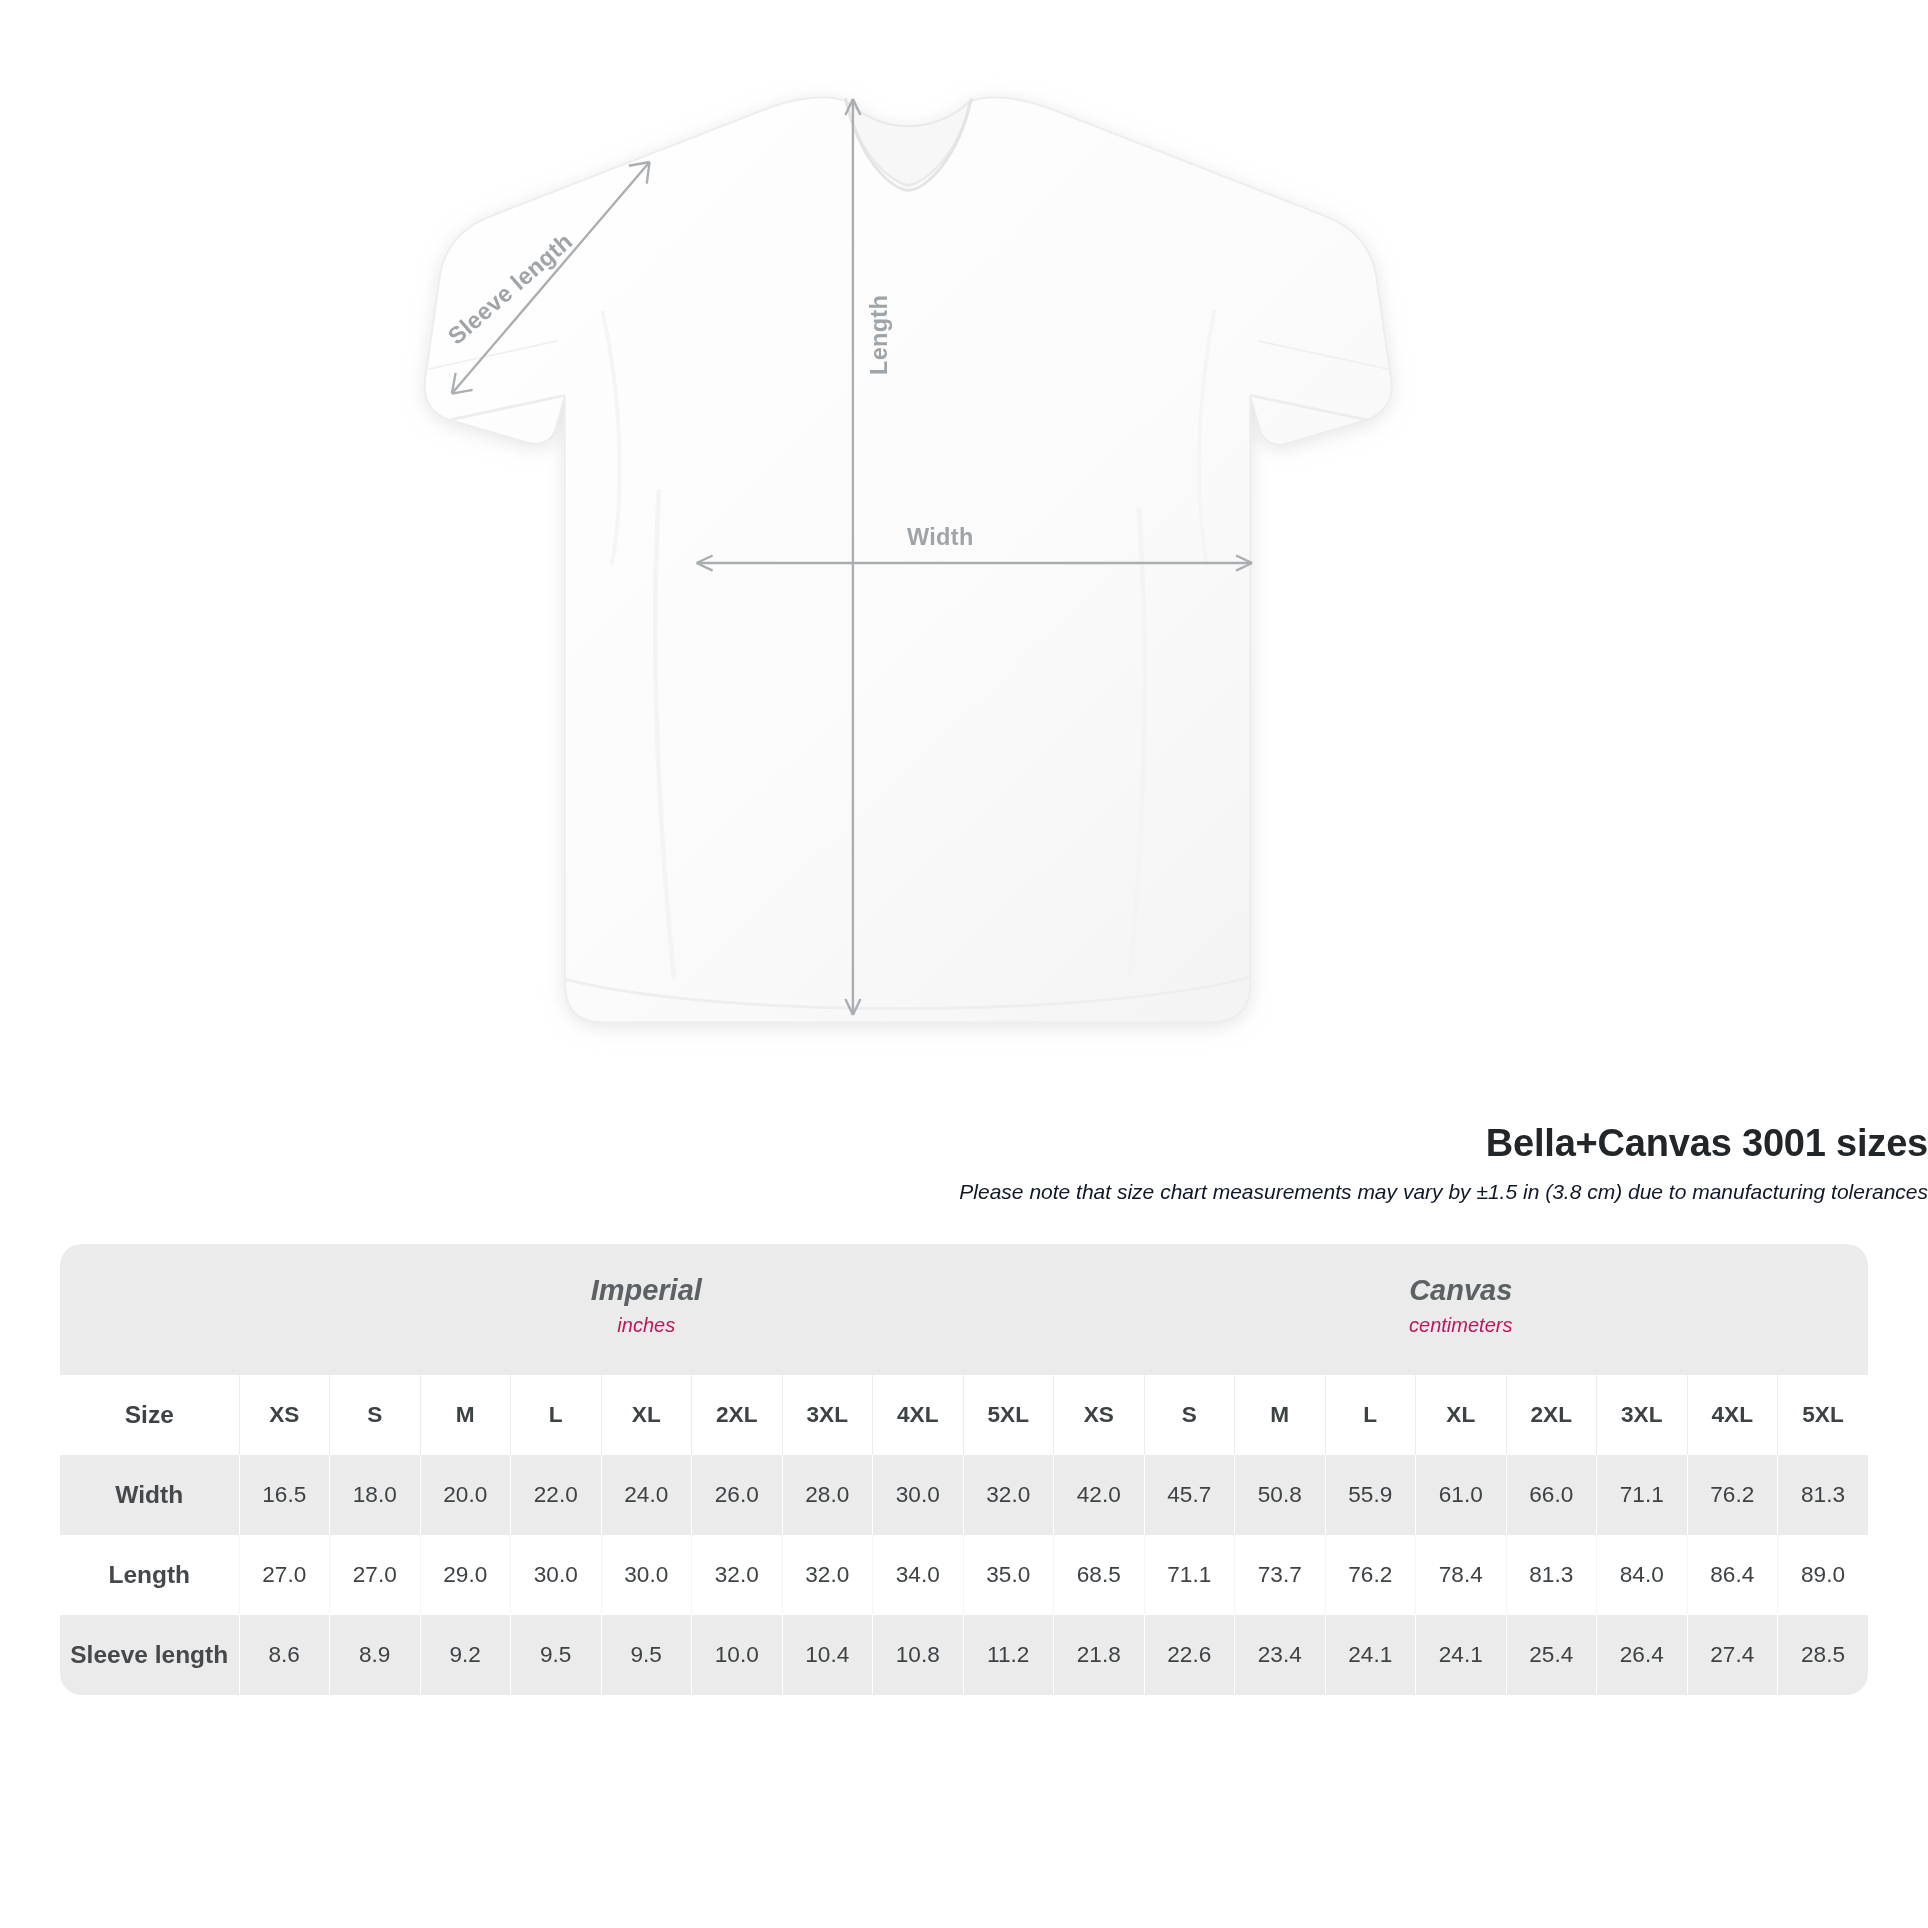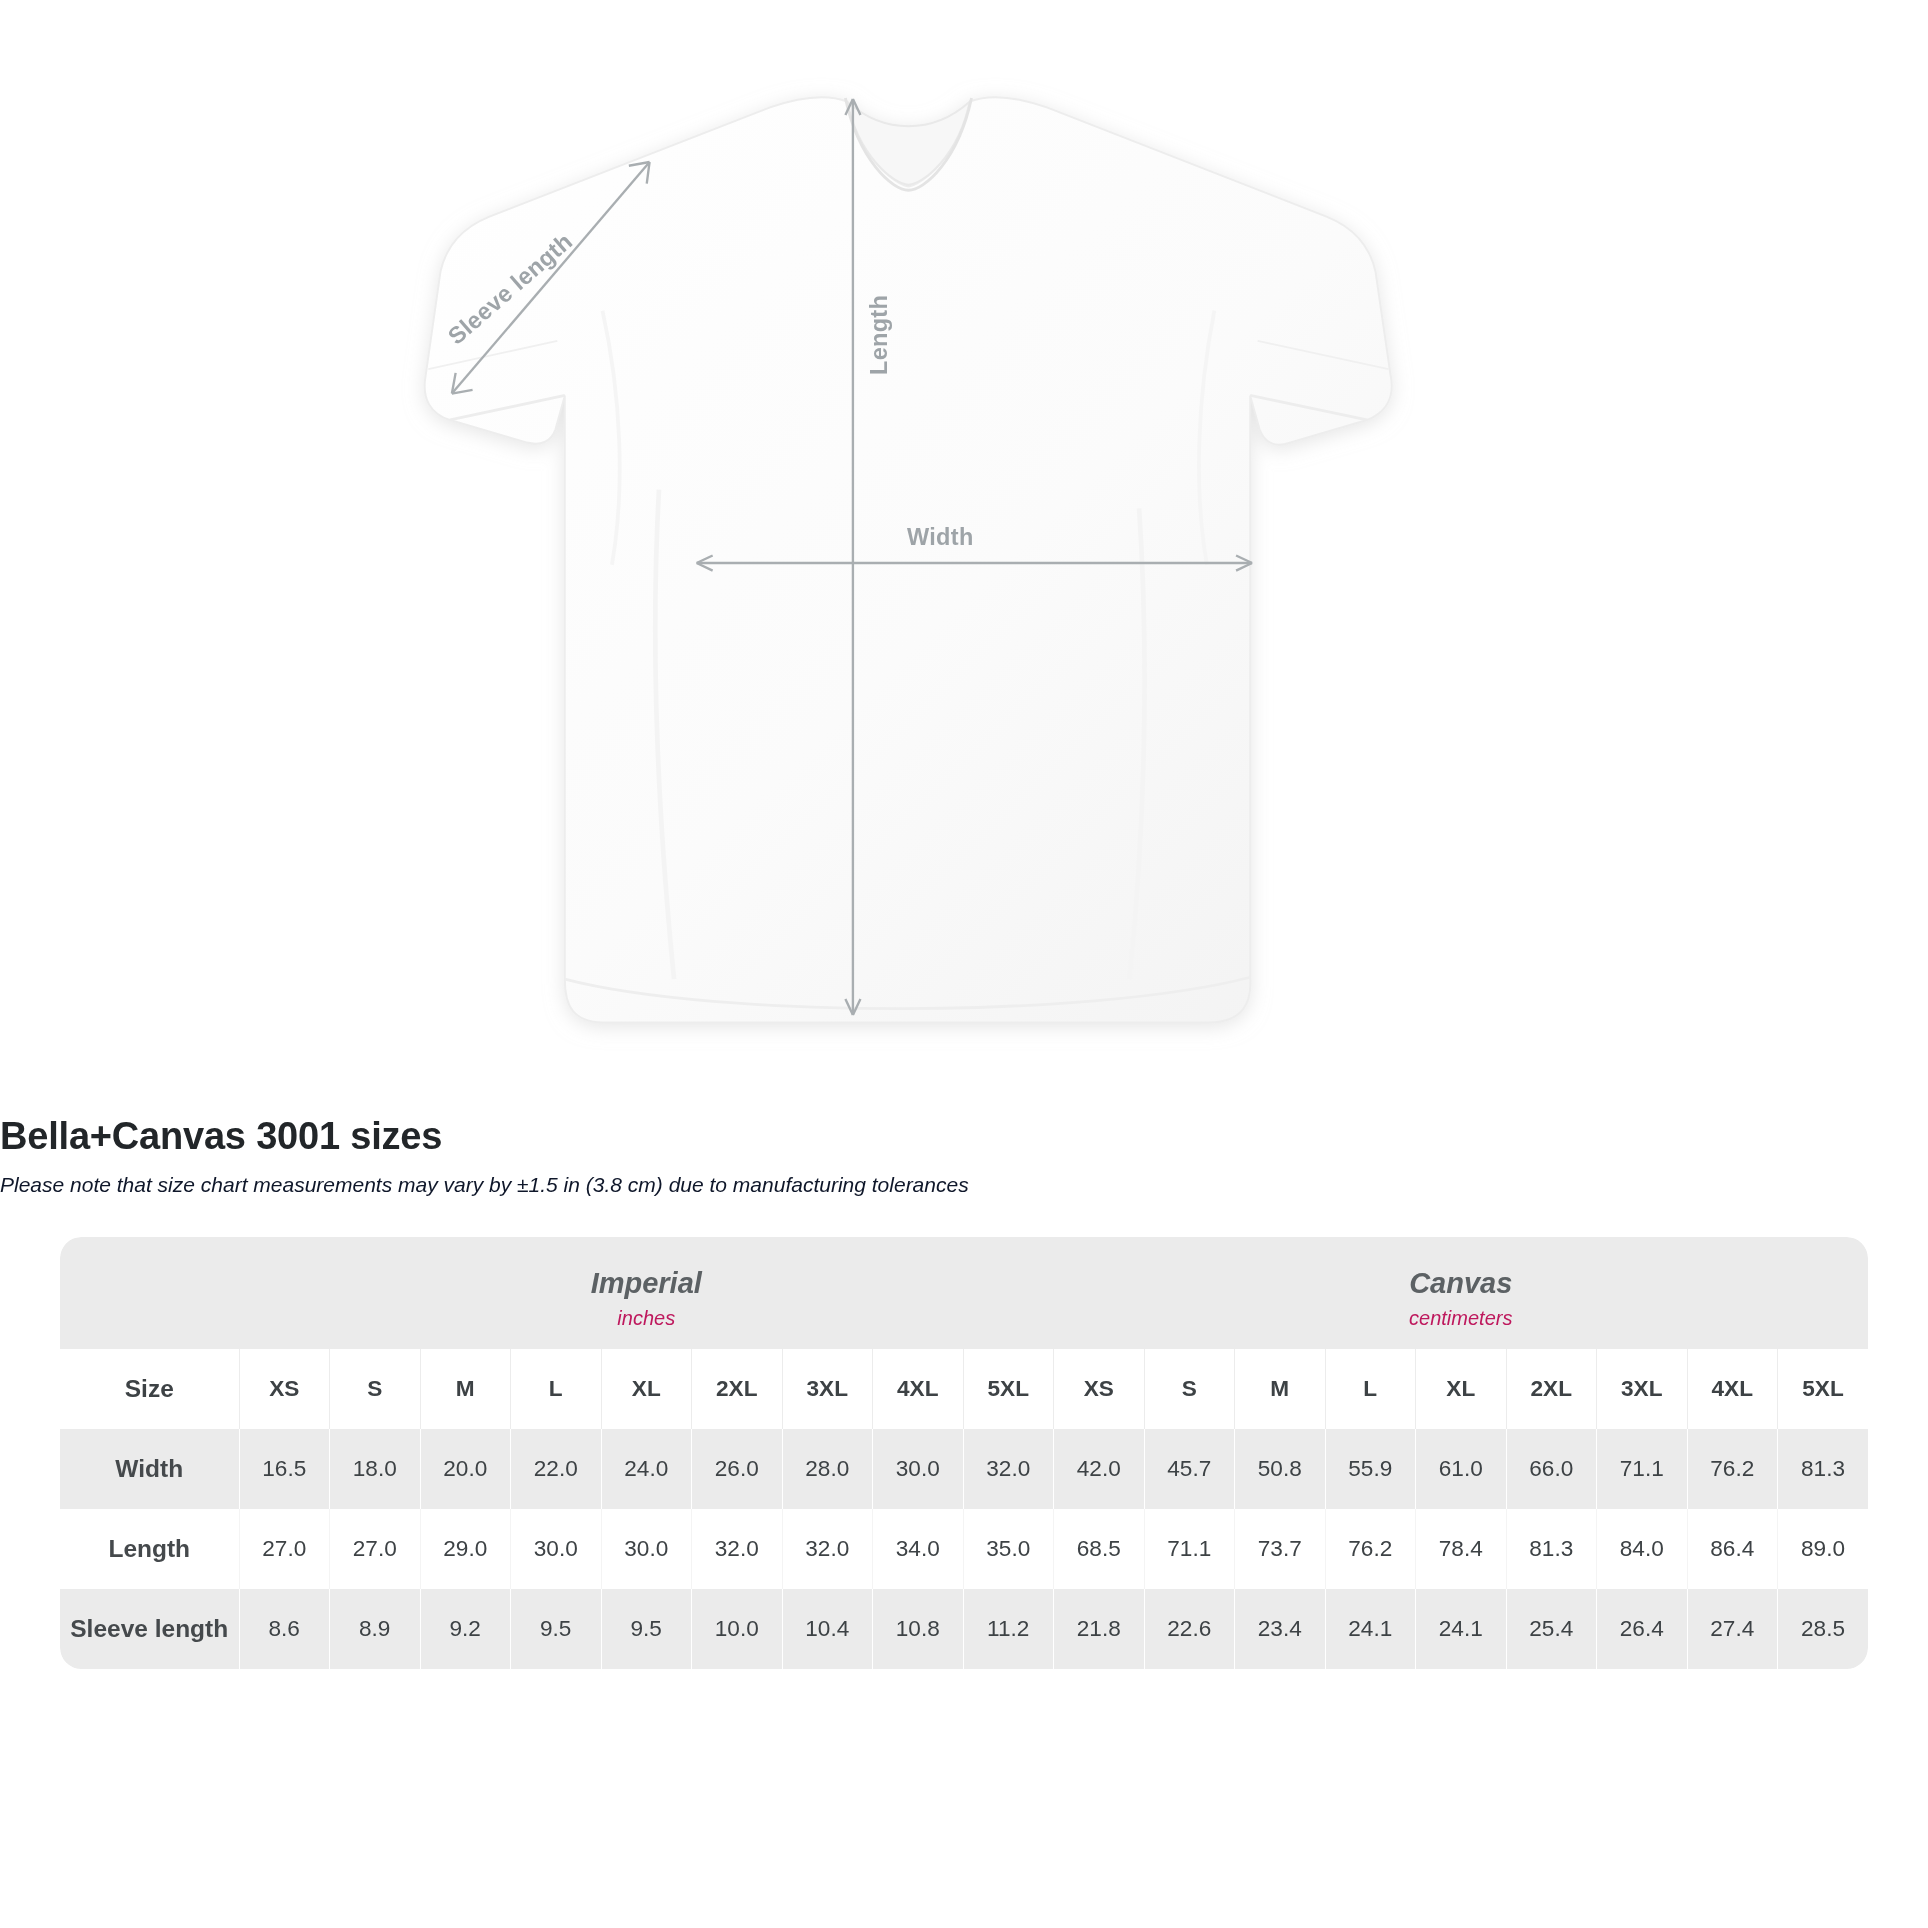--- a/index.html
+++ b/index.html
@@ -50,22 +50,22 @@
   }
   .label-sleeve {
     left: 443px;
     top: 330px;
     transform: rotate(-41deg);
     transform-origin: left top;
   }
 
   
   .title-block {
-    text-align: left;
-    margin-top: 4px;
+    text-align: right;
+    margin-top: 11px;
   }
   .chart-title {
     font-size: 38px;
     font-weight: bold;
     color: #222629;
     letter-spacing: -0.2px;
   }
   .chart-note {
     margin-top: 15px;
     font-size: 21px;
@@ -88,21 +88,21 @@
   table.size-table td, table.size-table th {
     text-align: center;
     vertical-align: middle;
     font-size: 22.6px;
     color: #3d4245;
     border: none;
   }
   
   .unit-row td {
     background: #ebebeb;
-    padding: 28px 0 19px 0;
+    padding: 28px 0 38px 0;
   }
   .unit-name {
     font-size: 29px;
     font-weight: bold;
     font-style: italic;
     color: #5c6164;
     line-height: 1.25;
   }
   .unit-sub {
     font-size: 20px;

